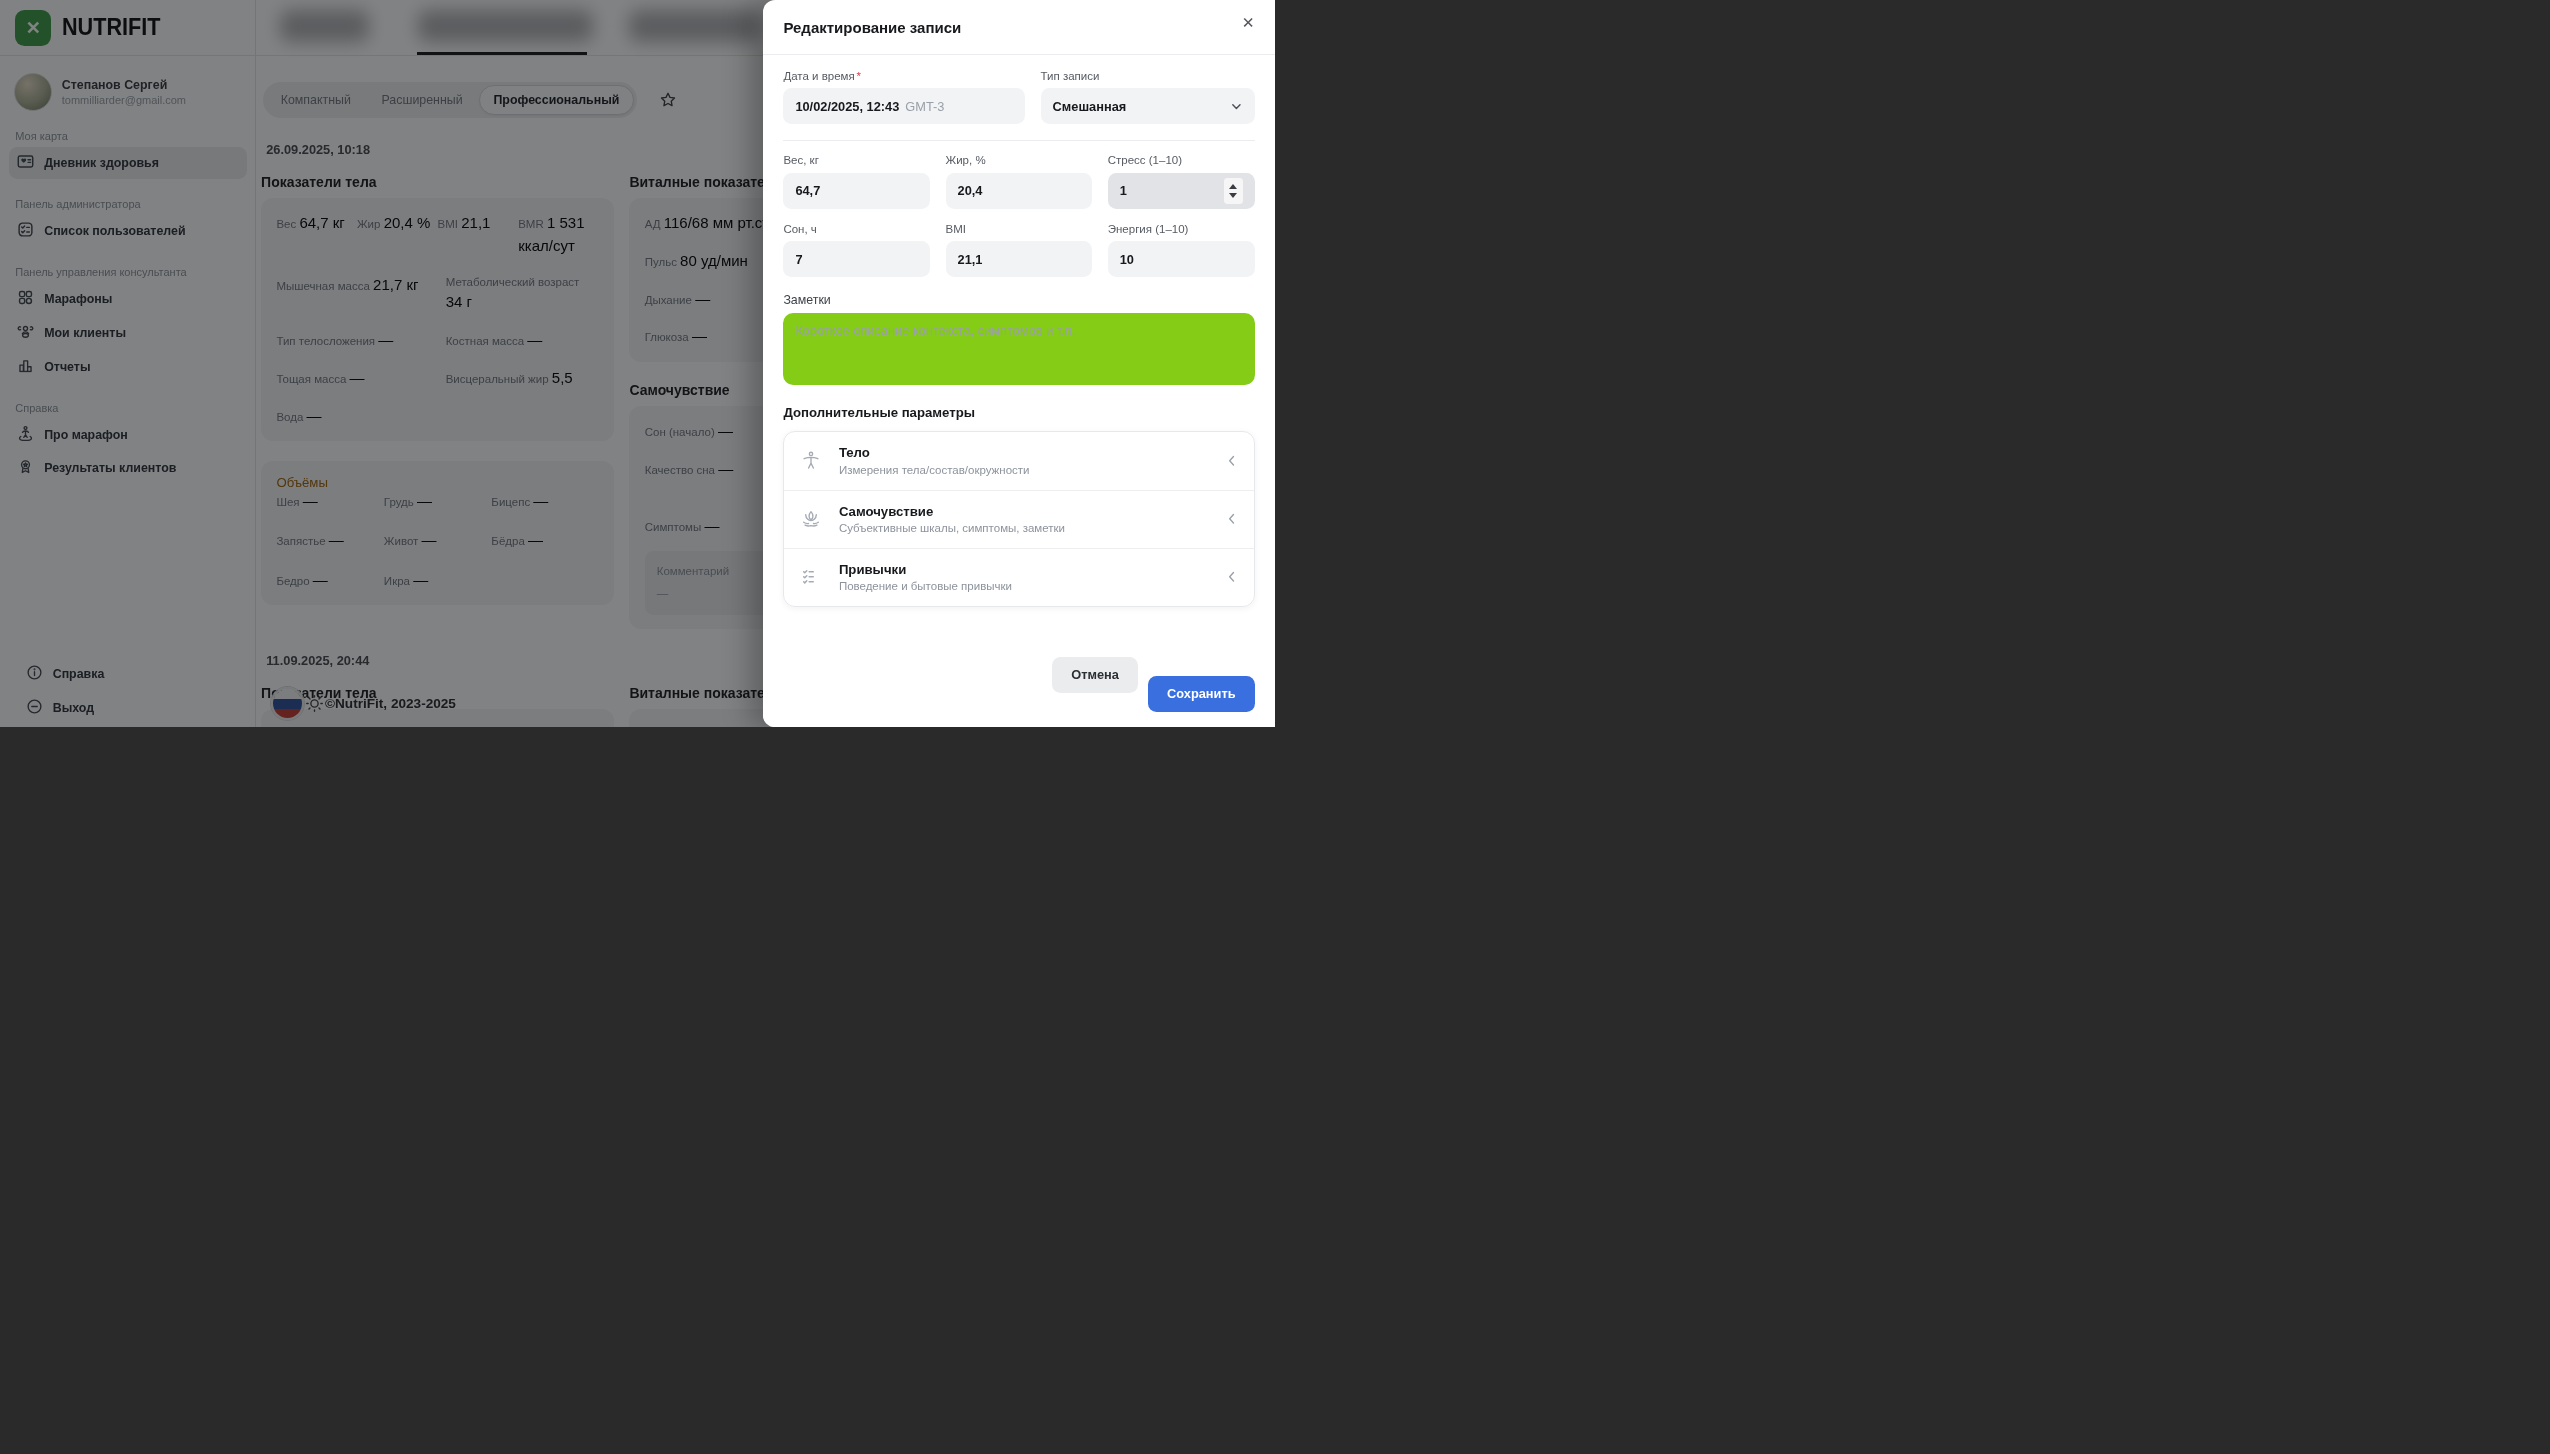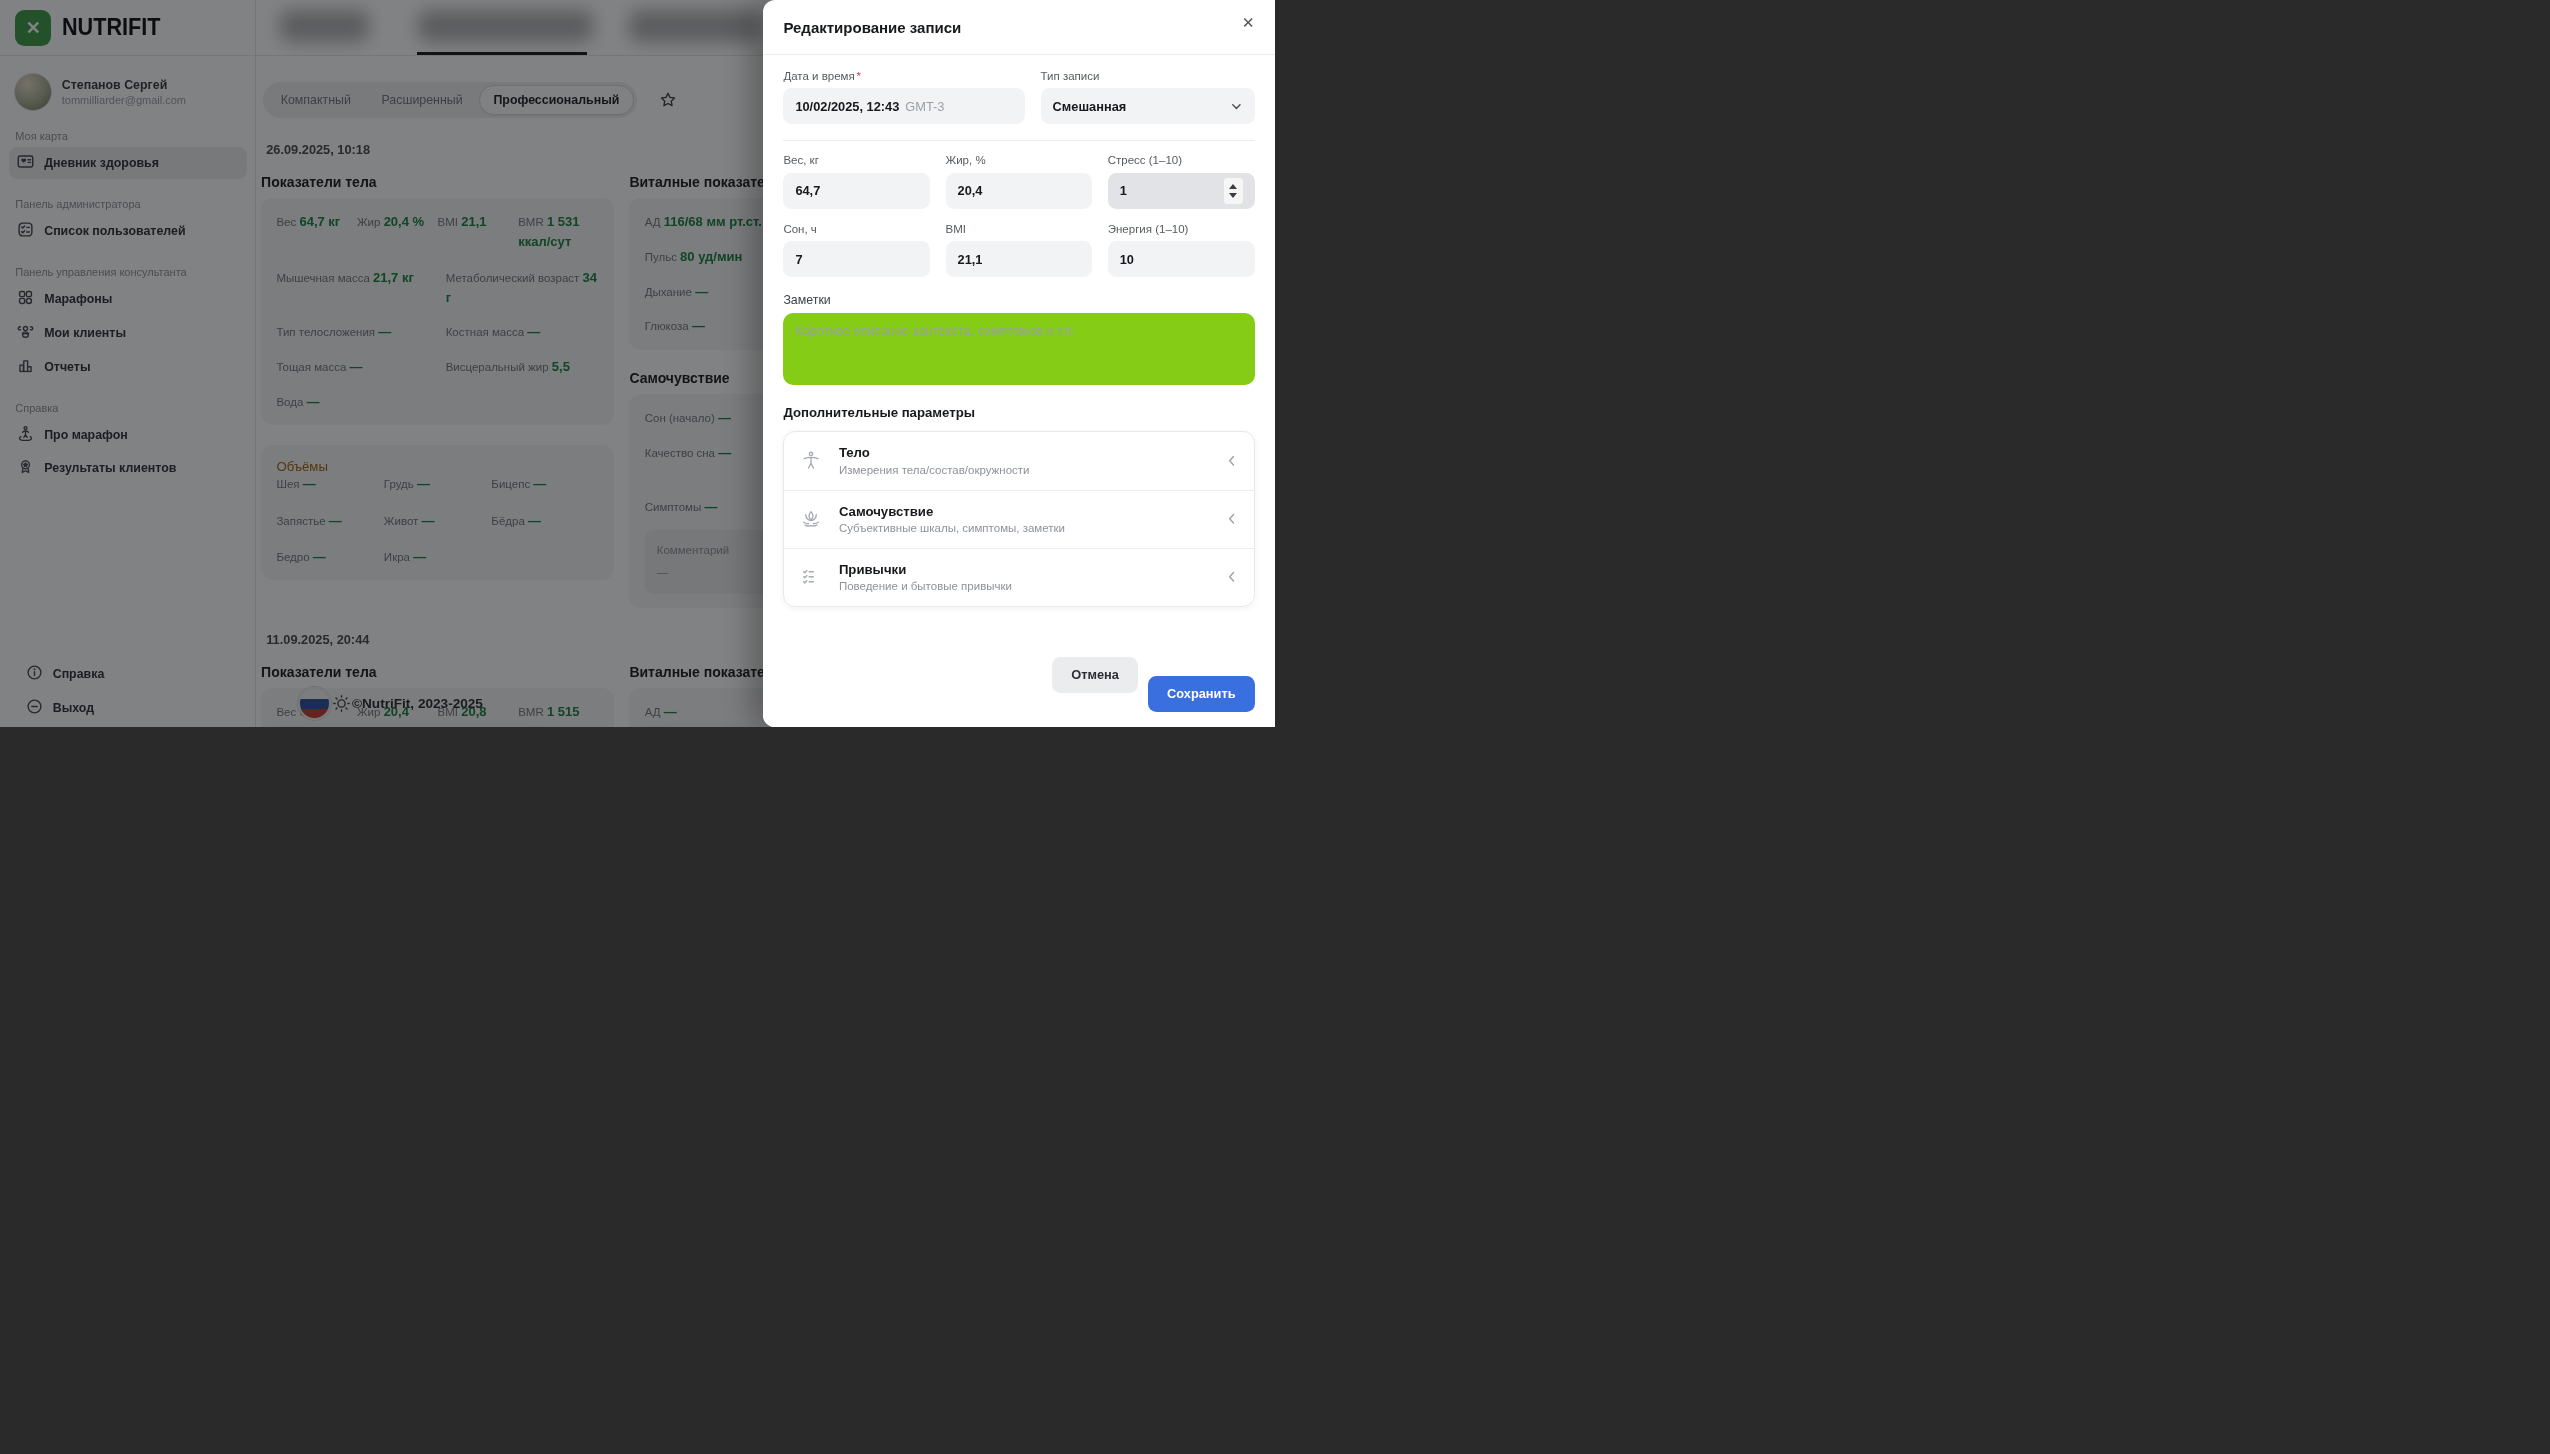--- a/index.html
+++ b/index.html
@@ -31,31 +31,31 @@
   .fav-star{margin-left:22px;color:#3a3d42;cursor:pointer;display:flex;}
   .content{padding-left:5.1px;}
   .entry-date{margin-top:24px;font-size:12.8px;font-weight:600;color:#45484e;padding-left:5.1px;}
   .cols{display:flex;gap:15.3px;align-items:flex-start;}
   .col-left{width:353px;flex:none;}
   .col-right{flex:1;min-width:0;}
   h3.sec{margin:17px 0 0 0;font-size:14px;font-weight:700;color:#17191d;}
   .card{background:#f4f4f6;border-radius:12px;padding:13.6px 15.3px;margin-top:8.5px;box-sizing:border-box;}
   .kv-row{display:flex;flex-wrap:wrap;}
   .metric{font-size:11.5px;color:#70757d;line-height:1.5;}
-  .metric .m-v{color:#15803d;font-weight:700;font-size:13px;}
+  .metric .m-v{color:#000000;font-weight:400;font-size:15px;}
   .metric .m-stars{display:block;color:#EFA92C;font-size:12.8px;letter-spacing:1.7px;}
   .kv{width:25%;padding-right:5.1px;box-sizing:border-box;}
   .grid2{display:grid;grid-template-columns:1.05fr 1fr;row-gap:15.3px;column-gap:8.5px;margin-top:17px;}
   .grid2.tight{margin-top:0;}
   .grid3m{display:grid;grid-template-columns:1fr 1fr 1fr;row-gap:17px;}
   .vol-title{font-weight:400;font-size:13.2px;color:#a16207;margin-bottom:0;}
   .card.mt{margin-top:20.4px;}
   .comment-box{grid-column:1/-1;background:#ebebed;border-radius:8.5px;padding:10.2px 12px;color:#8a8f98;font-size:11.5px;line-height:1.9;}
   .blurline{height:19px;border-radius:6.8px;background:#8a8c90;filter:blur(6.8px);opacity:.55;margin-top:13.6px;}
-  .page-footer{position:absolute;left:42px;bottom:6.8px;display:flex;align-items:center;gap:1px;z-index:5;}
+  .page-footer{position:absolute;left:15px;bottom:6.8px;display:flex;align-items:center;gap:1px;z-index:5;}
   .flag{width:29px;height:29px;border-radius:50%;overflow:hidden;border:2.6px solid #ededed;box-shadow:0 0 0 0.9px #d9d9d9;display:flex;flex-direction:column;cursor:pointer;}
   .flag div{flex:1;}
   .f-w{background:#f4f4f4;} .f-b{background:#2c4f9e;} .f-r{background:#c23a2e;}
   .theme-toggle{color:#3b3e43;cursor:pointer;display:flex;}
   .copyright{font-size:13.6px;font-weight:600;color:#26292e;}
   
   .overlay{position:absolute;inset:0;background:rgba(14,15,17,.52);z-index:40;cursor:pointer;}
   .modal{position:absolute;top:0;bottom:0;left:763px;width:512px;background:#fff;z-index:60;border-radius:12px 0 0 12px;box-shadow:-12px 0 29px rgba(0,0,0,.28);box-sizing:border-box;}
   .modal-header{height:54px;display:flex;align-items:center;padding:0 20.4px;border-bottom:0.9px solid #ececef;}
   .modal-title{font-size:15px;font-weight:700;color:#17191c;}

